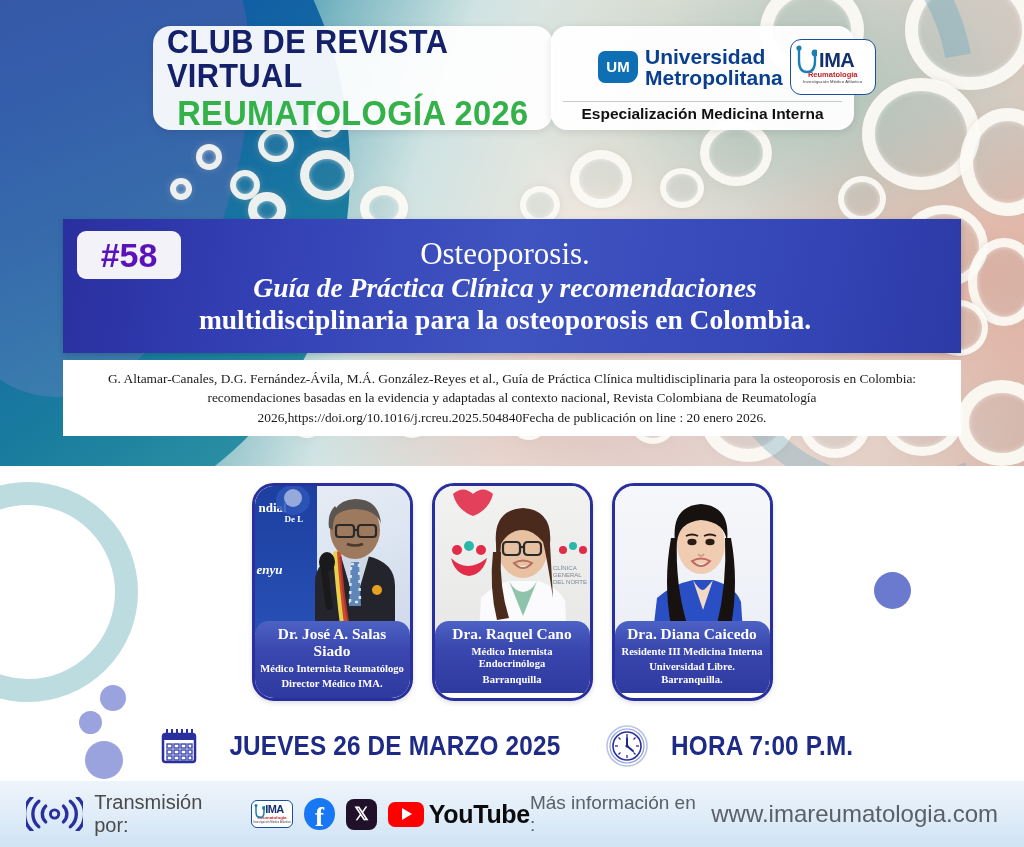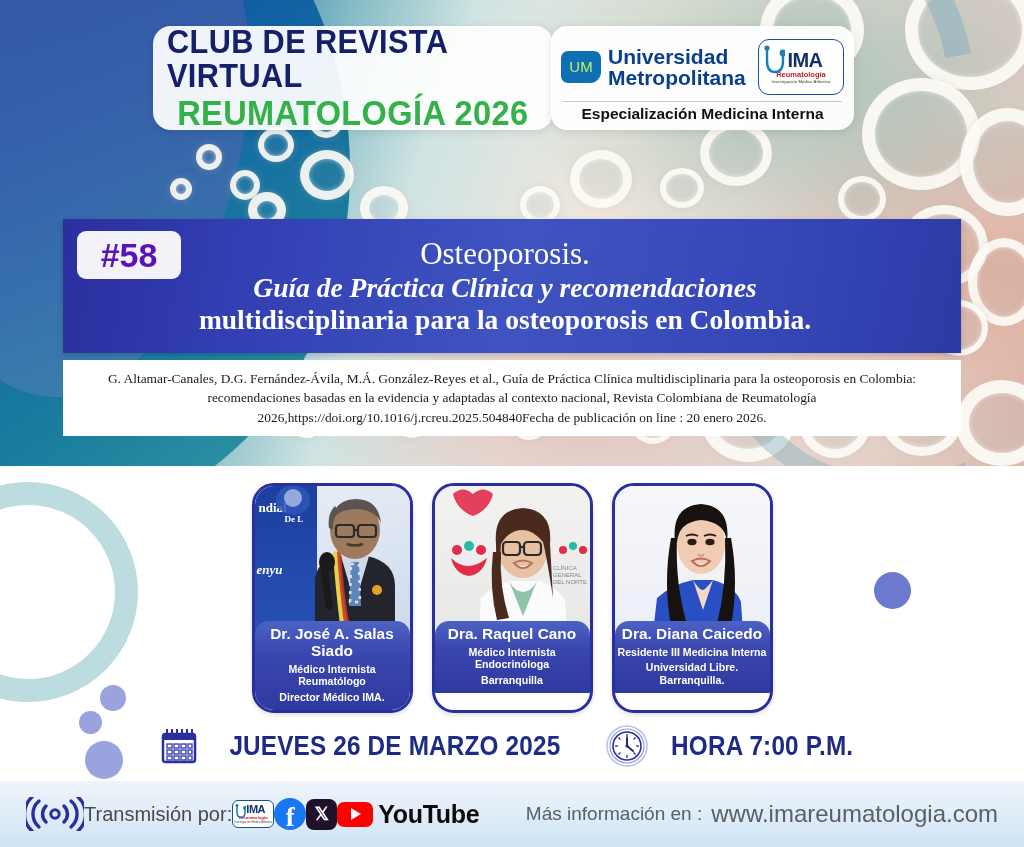--- a/index.html
+++ b/index.html
@@ -81,22 +81,22 @@
   
   .logo-pill {
     position: absolute; left: 551px; top: 26px; width: 303px; height: 104px;
     background: rgba(255,255,255,.95); border-radius: 16px;
     box-shadow: 0 2px 9px rgba(0,0,0,.10);
     display: flex; flex-direction: column; padding: 8px 10px 6px;
   }
   .logo-row { display: flex; align-items: center; flex: 1; gap: 7px; }
   .um-mark {
     width: 40px; height: 32px; border-radius: 7px 7px 11px 7px;
-    background: #0f6fb5; color: #bef264; font-size: 15px; font-weight: normal;
-    display: flex; align-items: center; justify-content: center; flex-shrink: 0;
+    background: #0f6fb5; color: #ffffff; font-size: 15px; font-weight: bold;
+    display: flex; align-items: center; justify-content: center; flex-shrink: 0; margin-left: 37px;
   }
   .um-text { font-size: 21px; font-weight: bold; color: #0a3f8f; line-height: 1.0; }
   .um-text span { display: block; }
   .ima-logo {
     margin-left: auto; width: 86px; height: 56px;
     border: 1.6px solid #1a4fa0; border-radius: 11px;
     display: flex; flex-direction: column; align-items: center; justify-content: center;
     background: #fff; position: relative; flex-shrink: 0;
   }
   .ima-word { font-size: 20px; font-weight: bold; color: #12306e; letter-spacing: -.5px; line-height: 1; margin-left: 8px; }
@@ -164,21 +164,21 @@
   }
   .card {
     width: 161px; border: 3px solid #2a2f9e; border-radius: 22px;
     overflow: hidden; background: #fff; display: flex; flex-direction: column;
     box-shadow: 0 2px 5px rgba(0,0,0,.13);
   }
   .card-photo { height: 147px; position: relative; overflow: hidden; }
   .nameplate {
     background: linear-gradient(180deg,#4d62c4 0%, #3a47ae 38%, #2f3aa0 100%);
     color: #fff; text-align: center; padding: 5px 3px 7px;
-    font-family: Liberation Sans, sans-serif;
+    font-family: Liberation Serif, serif;
     border-radius: 14px 14px 0 0; margin-top: -12px; position: relative; z-index: 2;
   }
   .sp-name { font-size: 15.4px; font-weight: bold; line-height: 1.1; }
   .sp-role { font-size: 10.6px; font-weight: bold; line-height: 1.18; margin-top: 3px; }
 
   
   .ph { position: absolute; inset: 0; }
   .p1-bg { position:absolute; inset:0; background:linear-gradient(160deg,#e9eef6 0%,#dde6f2 45%,#cfd9ea 100%); }
   .p1-banner { position:absolute; left:0; top:0; width:62px; height:147px; background:linear-gradient(180deg,#1c3fa0,#2850b5); }
   .p1-txt { position:absolute; color:#fff; font-family:"Liberation Serif",serif; font-weight:bold; }
@@ -196,21 +196,21 @@
     font-family: "Liberation Sans Narrow","Liberation Sans",sans-serif;
     transform: scaleX(.9); letter-spacing: .2px; white-space: nowrap;
   }
 
   
   .footer {
     position: absolute; left: 0; bottom: 0; width: 1024px; height: 66px;
     background: linear-gradient(180deg,#eef4fb 0%, #dfecf8 55%, #cfe3f4 100%);
     display: flex; align-items: center; padding: 0 26px;
   }
-  .f-left { display: flex; align-items: center; }
+  .f-left { display: flex; align-items: center; gap: 11px; }
   .f-label { font-size: 20px; color: #4a4a4a; }
   .f-ima {
     width: 42px; height: 28px; border: 1.2px solid #1a4fa0; border-radius: 6px;
     display: flex; flex-direction: column; align-items: center; justify-content: center;
     background: #fff; position: relative;
   }
   .f-ima .ima-word { font-size: 11px; margin-left: 5px; }
   .f-ima .ima-sub1 { font-size: 4.4px; }
   .f-ima .ima-sub2 { font-size: 2.6px; }
   .fb {

